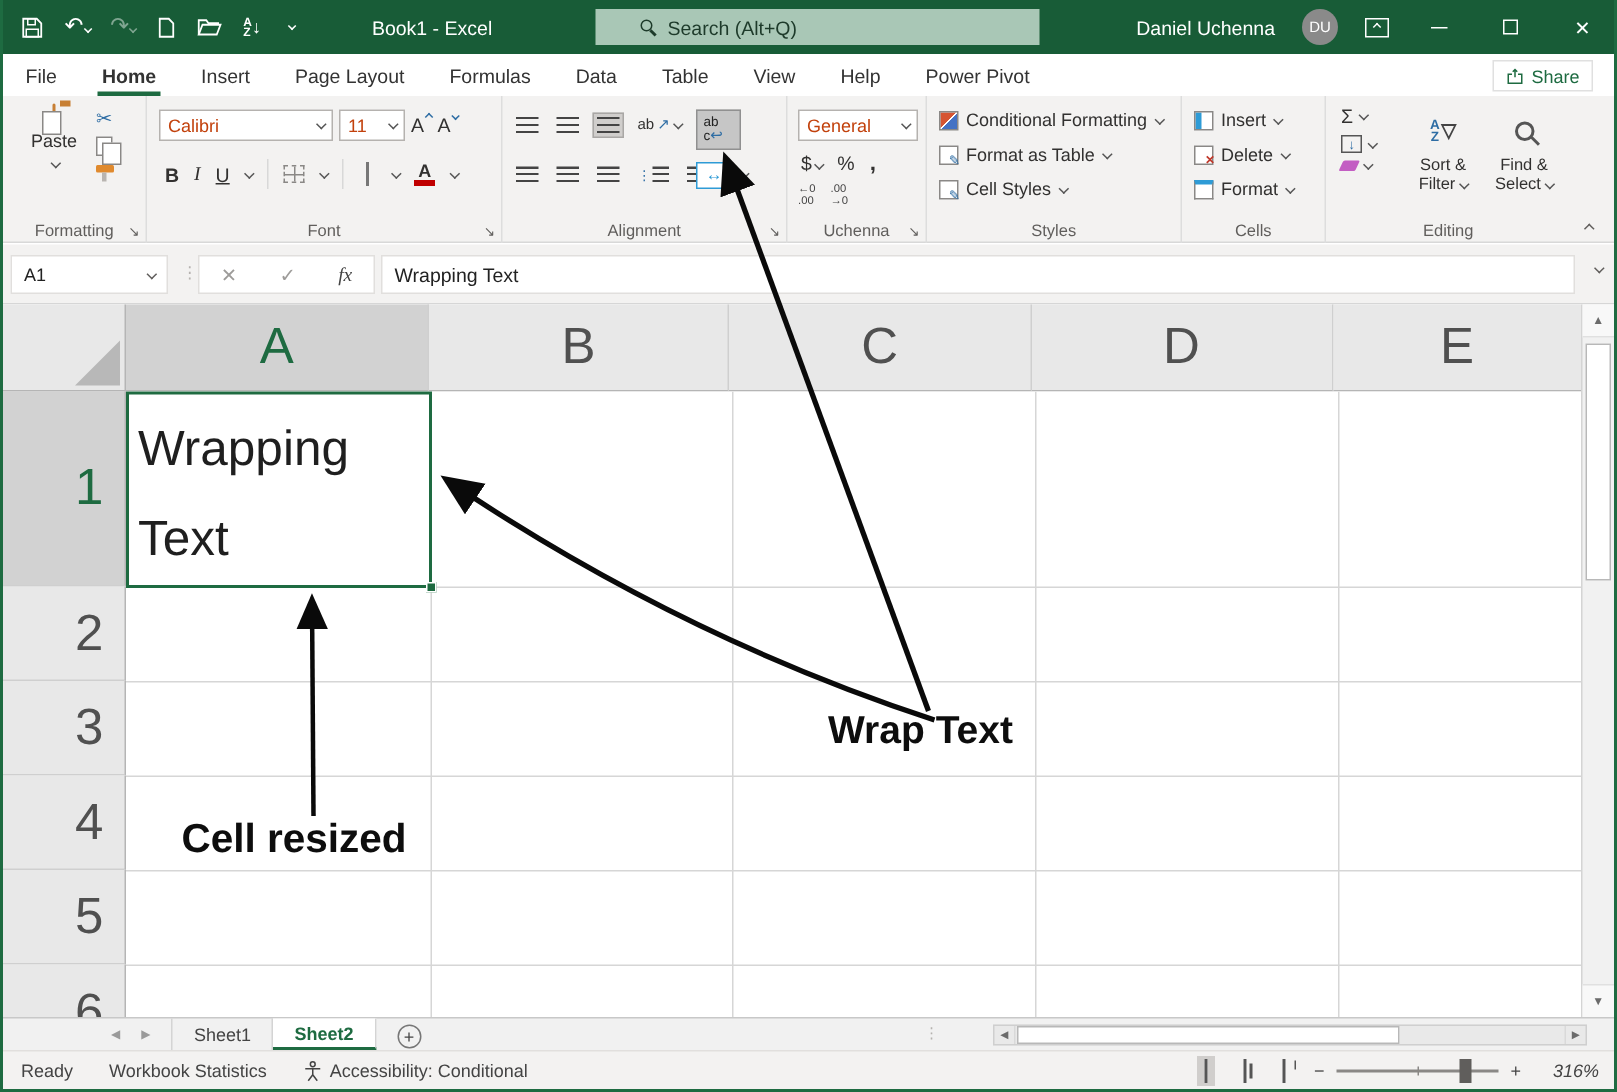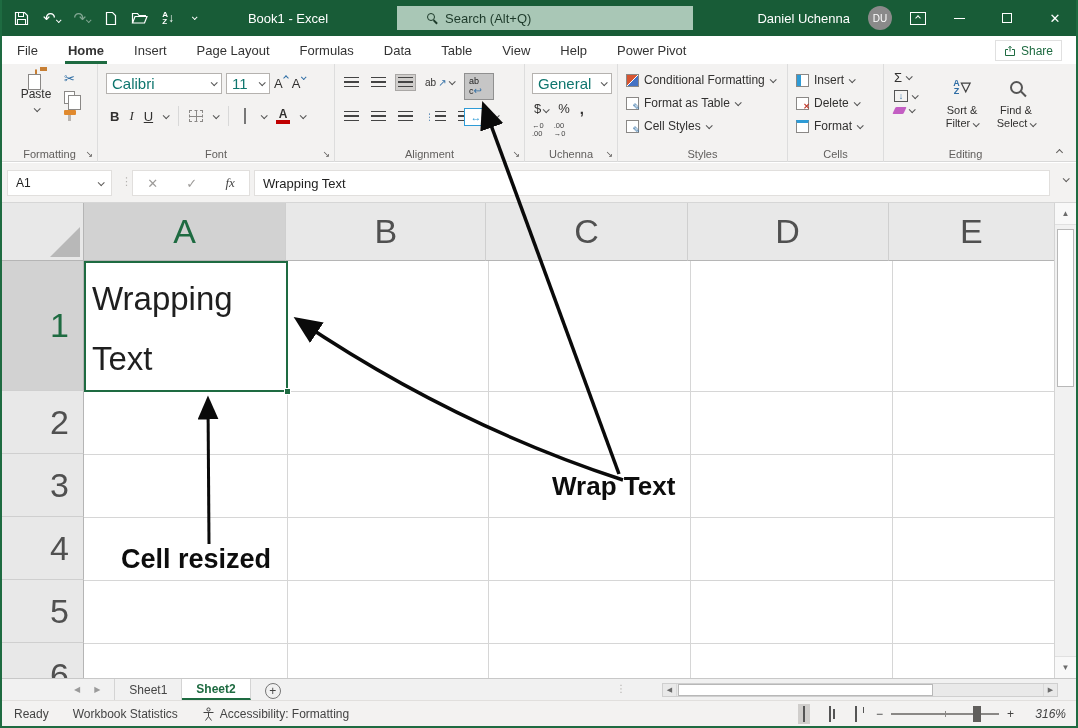--- a/index.html
+++ b/index.html
@@ -51,21 +51,21 @@
   .clip-icon::before { content:""; position:absolute; left:4px; top:-3px; width:7px; height:4px; background:#c77f34; }
   .clip-icon .page { position:absolute; right:-5px; top:4px; width:13px; height:16px; background:#fff; border:1px solid #8a8886; }
   .paste-big .txt { margin-top:3px; font-size:12px; }
   .clip-mini { position:absolute; left:62px; top:8px; display:flex; flex-direction:column; gap:6px; align-items:flex-start; }
   .scissors { color:#2e6da4; font-size:13px; line-height:13px; }
   .copy-ic { position:relative; width:11px; height:13px; border:1px solid #8a8886; background:#fff; }
   .copy-ic::before { content:""; position:absolute; left:3px; top:3px; width:11px; height:13px; border:1px solid #8a8886; background:#fff; }
   .painter { width:12px; height:5px; background:#e08a2e; border-radius:1px; position:relative; }
   .painter::before { content:""; position:absolute; left:4px; top:5px; width:3px; height:6px; background:#b9b5b1; }
   .g-font { left:96px; width:237px; }
-  .combo { background:#fff; border:1px solid #b5b2af; height:21px; display:flex; align-items:center; justify-content:space-between; padding:0 5px; font-size:15px; color:#0f766e; }
+  .combo { background:#fff; border:1px solid #b5b2af; height:21px; display:flex; align-items:center; justify-content:space-between; padding:0 5px; font-size:12px; color:#c2410c; }
   .font-row1 { position:absolute; left:8px; top:9px; display:flex; align-items:center; gap:4px; }
   .font-name { width:116px; }
   .font-size { width:44px; }
   .fontAA { font-size:13px; display:flex; align-items:flex-start; gap:1px; }
   .fontAA .chev { width:4px; height:4px; color:#2e6da4; }
   .font-row2 { position:absolute; left:12px; top:42px; display:flex; align-items:center; gap:10px; }
   .fbtn { font-size:13px; color:#323130; display:flex; align-items:center; }
   .fbtn.b { font-weight:bold; }
   .fbtn.i { font-style:italic; font-family:"Liberation Serif", serif; }
   .fbtn.u { text-decoration:underline; }
@@ -550,21 +550,21 @@
   </div>
 
   <div class="statusbar">
     <span class="sb-item">Ready</span>
     <span class="sb-item">Workbook Statistics</span>
     <span class="sb-item">
       <svg width="13" height="14" viewBox="0 0 13 14">
           <circle cx="6.5" cy="2.5" r="1.6" fill="none" stroke="#444"></circle>
           <path d="M1.5 5.5h10M6.5 5.5v4M6.5 9.5l-3 4M6.5 9.5l3 4" fill="none" stroke="#444"></path>
         </svg>
-      <span>Accessibility: Formatting</span>
+      <span>Accessibility: Conditional</span>
     </span>
     <span class="sb-right">
       <span class="view-wrap sel"><span class="view-ic normal"></span></span>
       <span class="view-wrap"><span class="view-ic layout"></span></span>
       <span class="view-wrap"><span class="view-ic pbreak"></span></span>
       <span class="zoomctl">
         <span>−</span>
         <span class="zoom-track">
             <span class="tick"></span>
             <span class="zthumb"></span>

